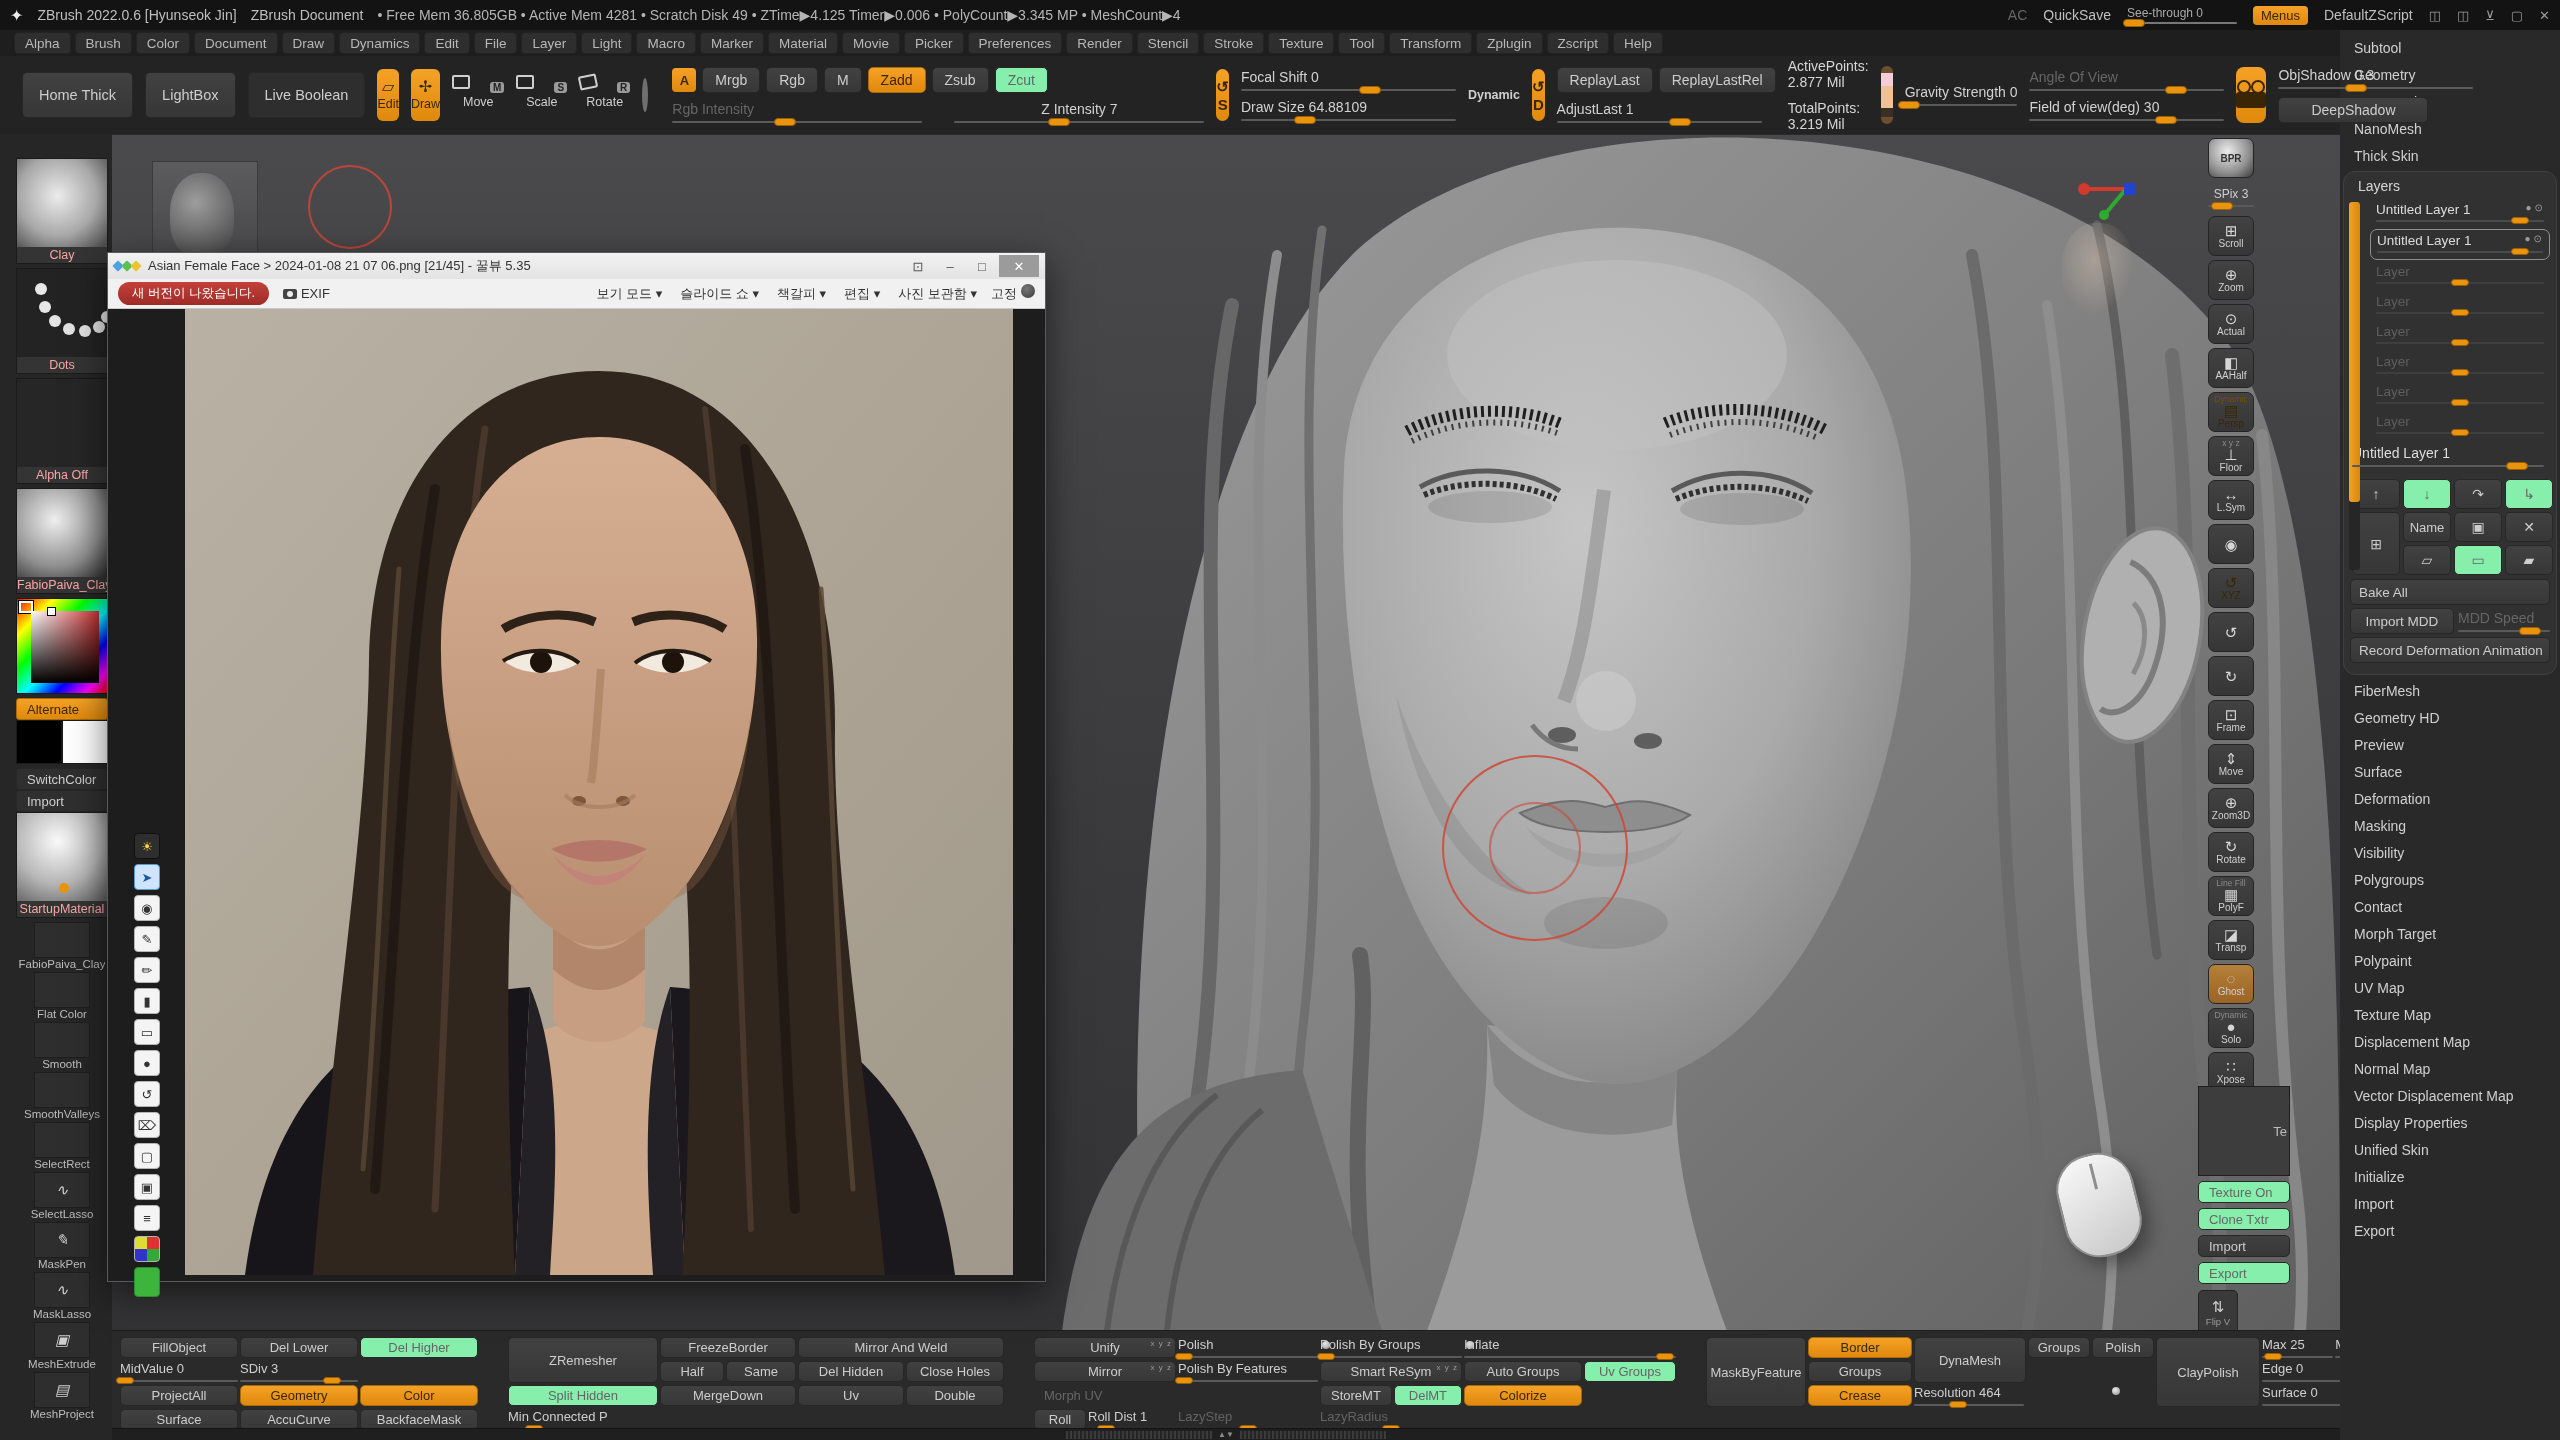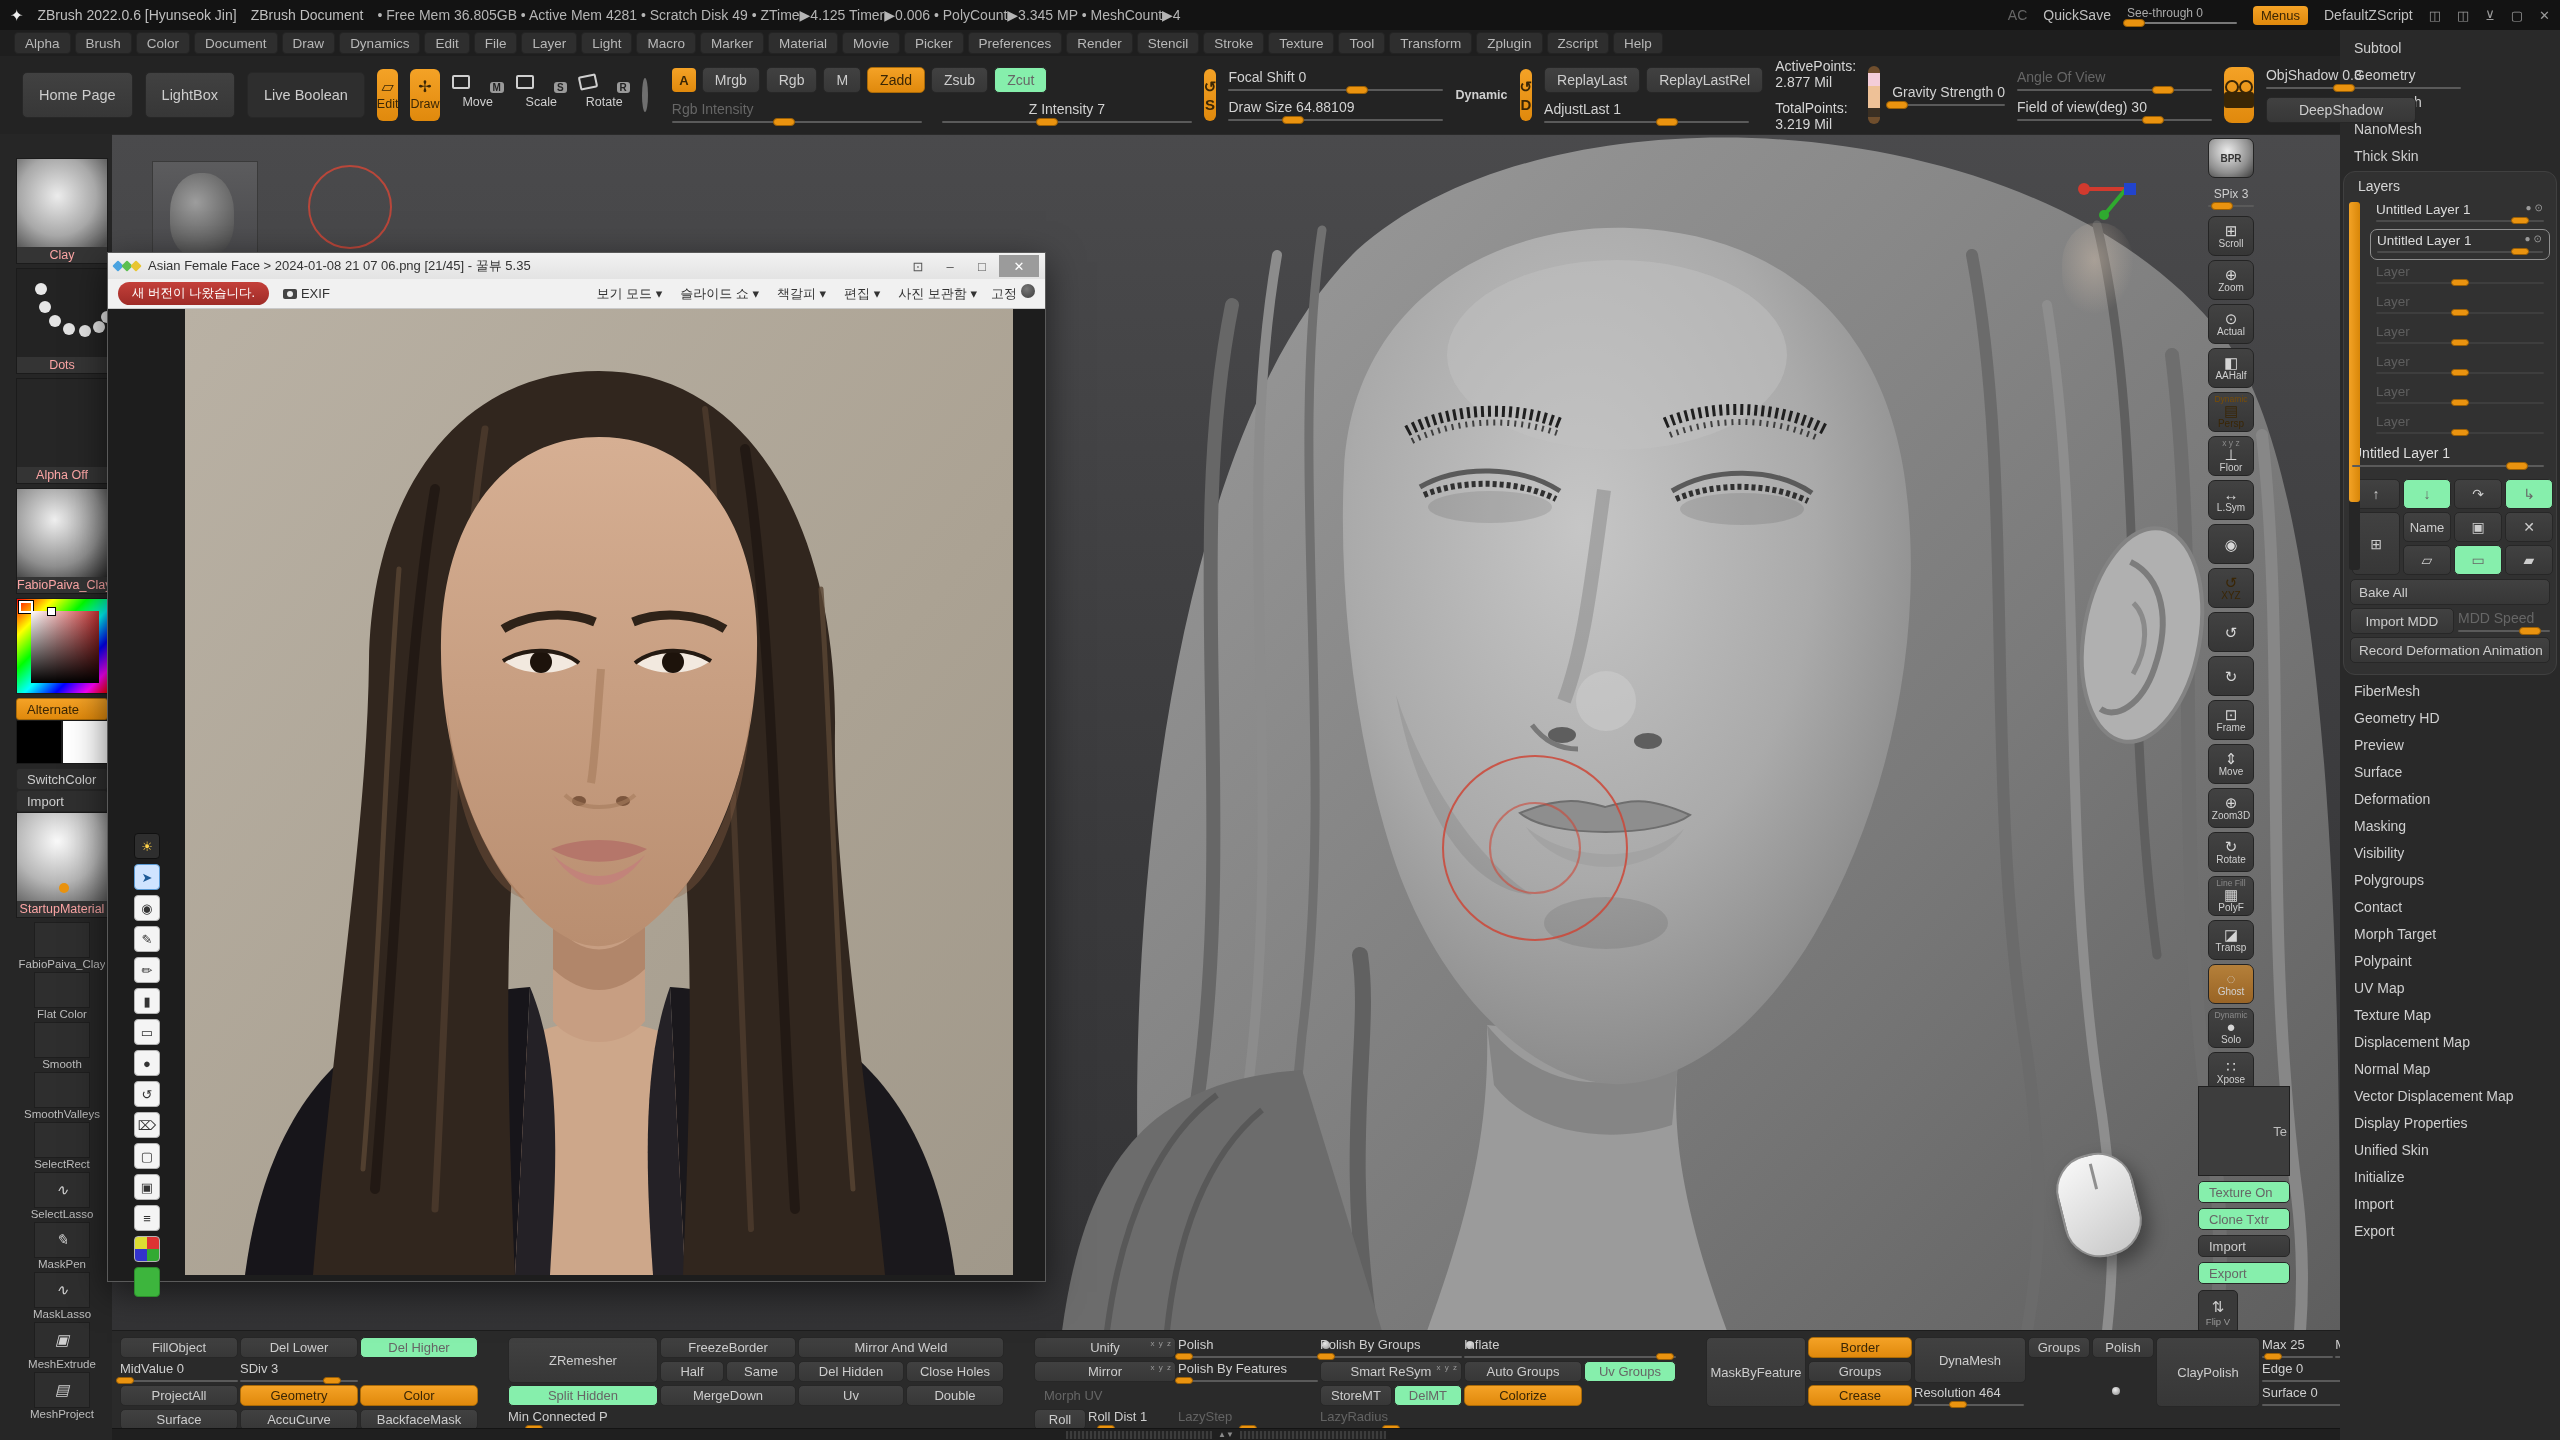--- a/index.html
+++ b/index.html
@@ -322,21 +322,21 @@
     </div>
     <div class="menu-btn">
       <span>Zscript</span>
     </div>
     <div class="menu-btn">
       <span>Help</span>
     </div>
   </div>
 
 <div id="toolbar">
-  <button class="btn tbtn">Home Page</button>
+  <button class="btn tbtn">Home Thick</button>
   <button class="btn tbtn">LightBox</button>
   <button class="btn tbtn" style="background:#2e2e2e">Live Boolean</button>
   <div class="tile orange">
     <span class="ic">▱</span>
     <span>Edit</span>
   </div>
   <div class="tile orange">
     <span class="ic">✢</span>
     <span>Draw</span>
   </div>
@@ -366,21 +366,21 @@
   <div class="col">
     <div class="row">
       <span class="chip orange">A</span>
       <button class="btn sqbtn">Mrgb</button>
       <button class="btn sqbtn">Rgb</button>
       <button class="btn sqbtn">M</button>
       <button class="btn sqbtn orange">Zadd</button>
       <button class="btn sqbtn">Zsub</button>
       <button class="btn sqbtn dim">Zcut</button>
     </div>
-    <div class="row" style="gap:20px">
+    <div class="row" style="gap:32px">
       <span class="sldw dim" style="width:250px">
         <span class="lab">Rgb Intensity</span>
           <span class="track">
             <i class="knob p45"></i>
           </span>
       </span>
       <span class="sldw" style="width:250px">
         <span class="lab" style="text-align:center">Z Intensity 7</span>
           <span class="track">
             <i class="knob p42"></i>

